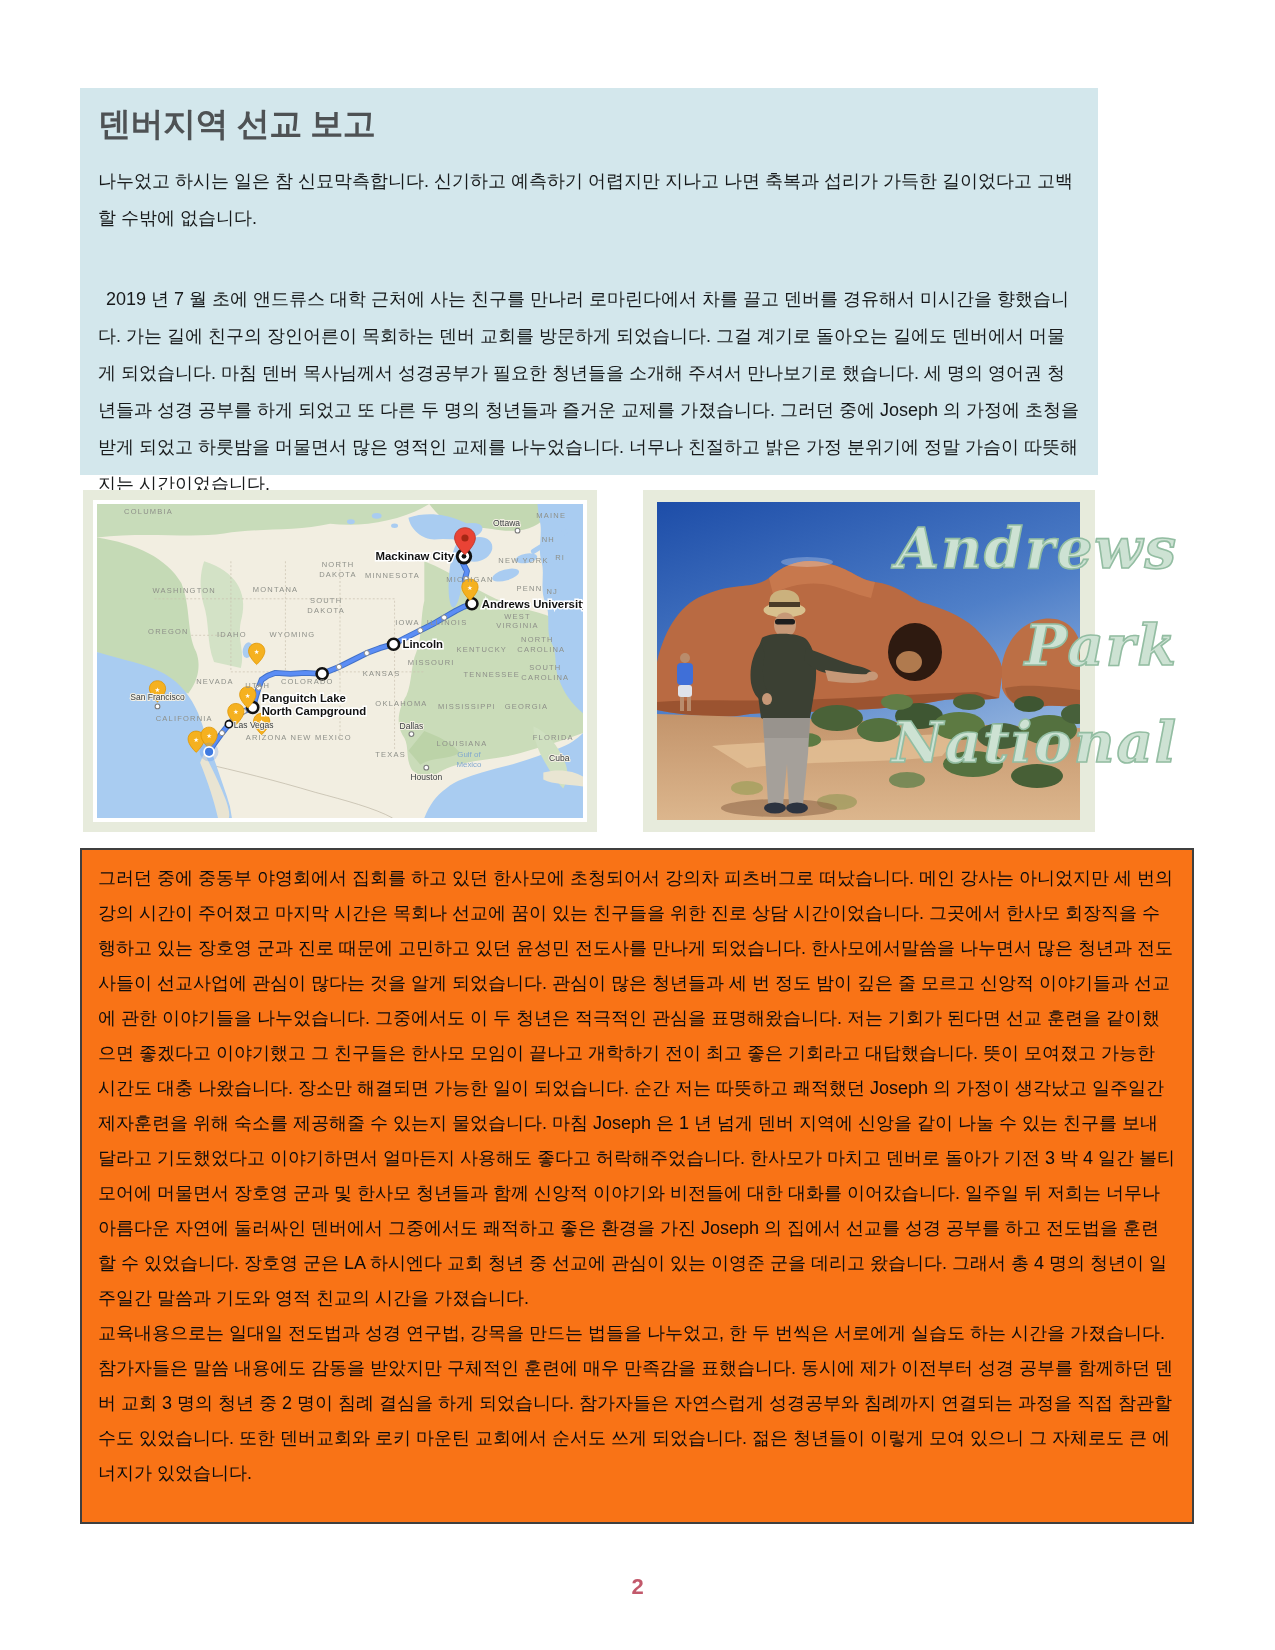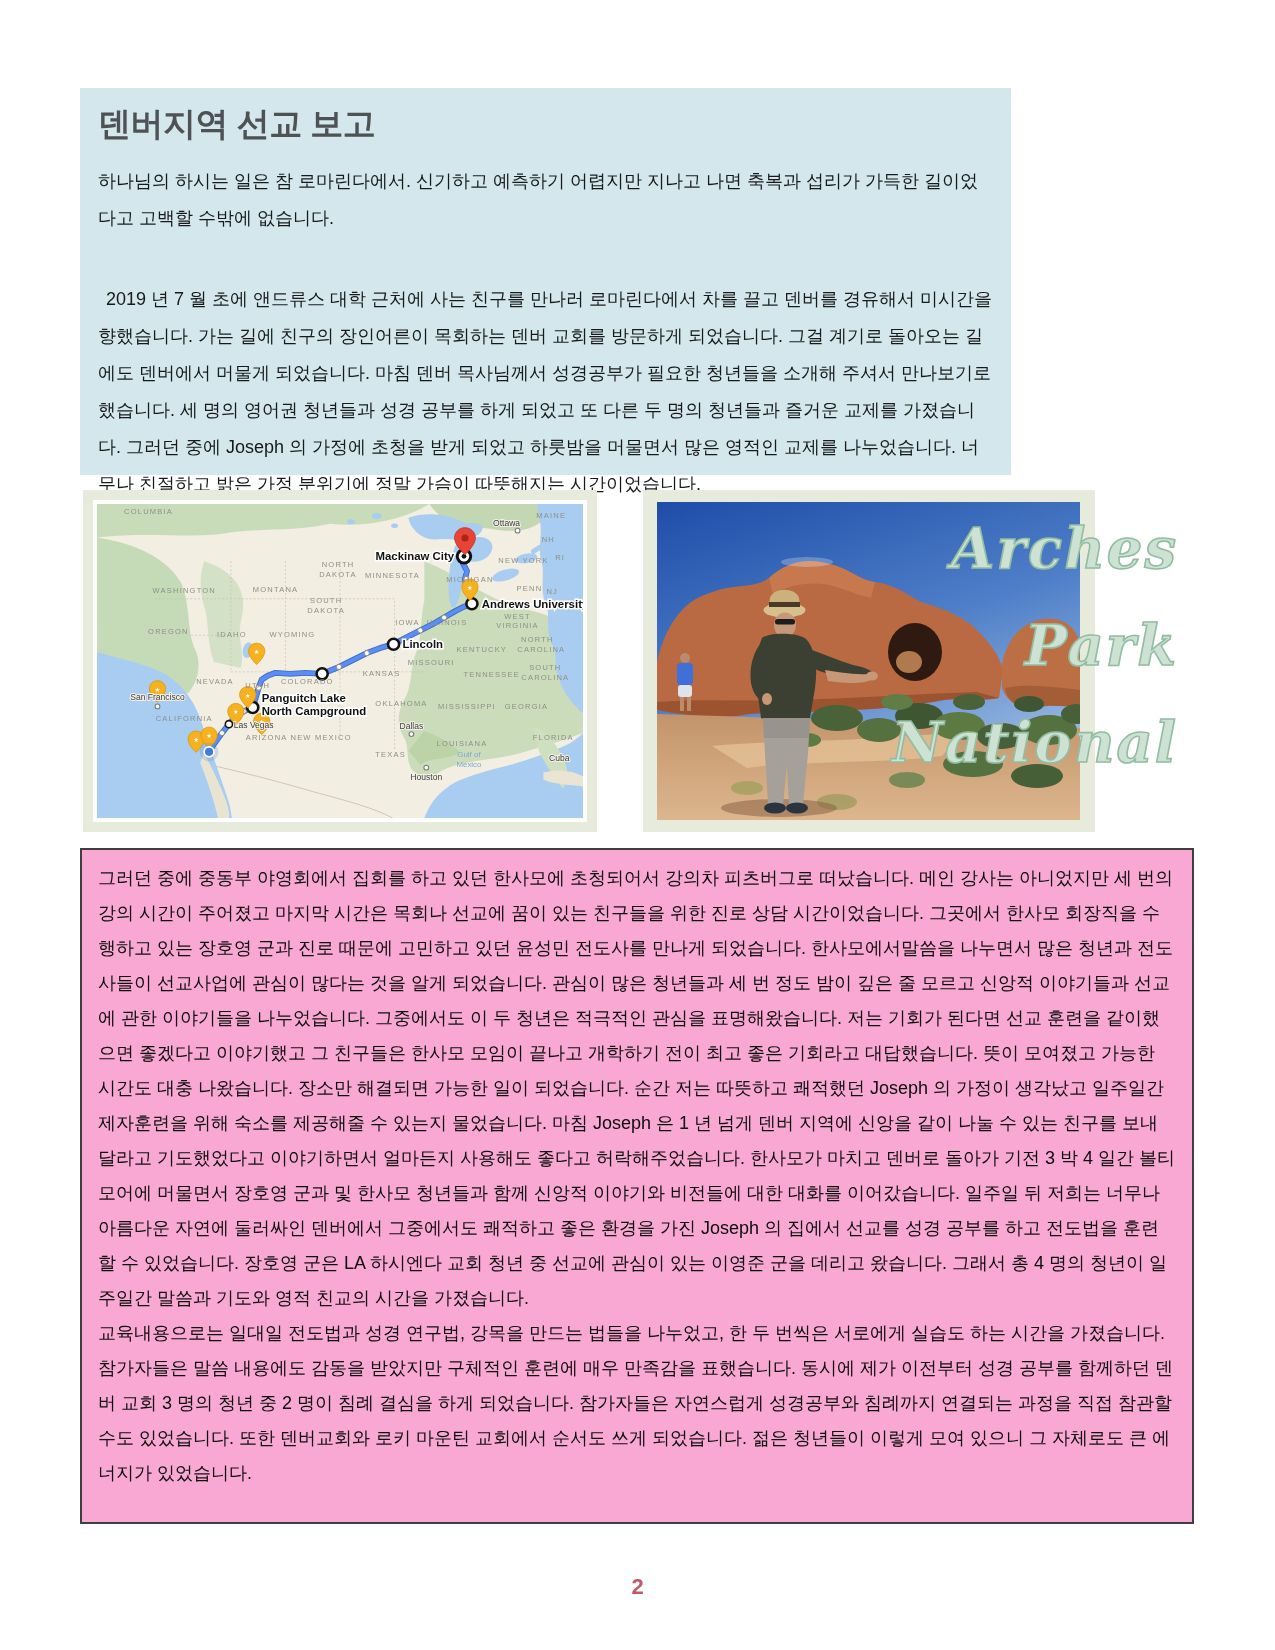--- a/index.html
+++ b/index.html
@@ -1,20 +1,20 @@
 <!DOCTYPE html>
 <html><head>
 <meta charset="utf-8">
 <style>
   html,body{margin:0;padding:0;background:#ffffff;}
   .page{position:relative;width:1275px;height:1650px;background:#ffffff;overflow:hidden;
         font-family:"Liberation Sans","DejaVu Sans",sans-serif;color:#111;}
 
   
-  .header-block{position:absolute;left:80px;top:88px;width:931px;height:387px;
+  .header-block{position:absolute;left:80px;top:88px;width:1018px;height:387px;
                 background:#d3e7ec;box-sizing:border-box;padding:10px 18px;}
   .doc-title{font-size:33px;font-weight:600;color:#4e5254;letter-spacing:-0.5px;
              margin:4px 0 16px 0;}
   .header-p{font-size:18px;line-height:37px;color:#17191a;margin:0 0 0 0;max-width:1050px;}
   .header-p.p2{margin-top:44px;text-indent:8px;max-width:1062px;}
 
   
   .frame{position:absolute;top:490px;height:342px;background:#e7ebdc;}
   .frame.left{left:83px;width:514px;}
   .frame.right{left:643px;width:452px;}
@@ -27,21 +27,21 @@
   
   .arches-overlay{position:absolute;top:500px;right:97px;width:560px;text-align:right;
                   z-index:6;pointer-events:none;
                   font-family:"DejaVu Serif","Liberation Serif",serif;
                   font-style:italic;font-weight:bold;font-size:56px;line-height:97px;
                   color:#cde2d3;-webkit-text-stroke:1.6px #93bda2;
                   text-shadow:0 0 1px #93bda2;letter-spacing:2px;}
 
   
   .report-box{position:absolute;left:80px;top:848px;width:1114px;height:676px;
-              border:2px solid #3f3f3f;background:#f9a8d4;box-sizing:border-box;
+              border:2px solid #3f3f3f;background:#f97316;box-sizing:border-box;
               padding:11px 16px;overflow:hidden;}
   .report-box p{margin:0;font-size:18px;line-height:35px;color:#0c0c0c;}
 
   
   .page-num{position:absolute;left:0;top:1574px;width:100%;text-align:center;
             color:#c2596b;font-size:22px;font-weight:bold;}
 
   
   .t-region{fill:#8e9089;font-size:7.6px;letter-spacing:1.2px;text-anchor:middle;
             font-family:"Liberation Sans",sans-serif;}
@@ -56,21 +56,21 @@
   .t-star{fill:#ffffff;font-size:6.5px;text-anchor:middle;
           font-family:"DejaVu Sans",sans-serif;}
 </style>
 </head>
 <body>
 
 <div class="page">
 
   <div class="header-block">
     <div class="doc-title">덴버지역 선교 보고</div>
-    <p class="header-p">하나님의 하시는 일은 참 로마린다에서. 신기하고 예측하기 어렵지만 지나고 나면 축복과 섭리가 가득한 길이었다고 고백할 수밖에 없습니다.</p>
+    <p class="header-p">나누었고 하시는 일은 참 신묘막측합니다. 신기하고 예측하기 어렵지만 지나고 나면 축복과 섭리가 가득한 길이었다고 고백할 수밖에 없습니다.</p>
     <p class="header-p p2">2019 년 7 월 초에 앤드류스 대학 근처에 사는 친구를 만나러 로마린다에서 차를 끌고 덴버를 경유해서 미시간을 향했습니다. 가는 길에 친구의 장인어른이 목회하는 덴버 교회를 방문하게 되었습니다. 그걸 계기로 돌아오는 길에도 덴버에서 머물게 되었습니다. 마침 덴버 목사님께서 성경공부가 필요한 청년들을 소개해 주셔서 만나보기로 했습니다. 세 명의 영어권 청년들과 성경 공부를 하게 되었고 또 다른 두 명의 청년들과 즐거운 교제를 가졌습니다. 그러던 중에 Joseph 의 가정에 초청을 받게 되었고 하룻밤을 머물면서 많은 영적인 교제를 나누었습니다. 너무나 친절하고 밝은 가정 분위기에 정말 가슴이 따뜻해지는 시간이었습니다.</p>
   </div>
 
   <div class="frame left">
     <div class="map-inner">
       <svg viewBox="0 0 490 318" preserveAspectRatio="none">
 
         <rect x="0" y="0" width="490" height="318" fill="#a9ccf1"></rect>
 
         <rect x="0" y="0" width="490" height="318" fill="#f2eee1"></rect>
@@ -343,21 +343,21 @@
           <ellipse cx="118" cy="306" rx="11" ry="5.5" fill="#2c3340"></ellipse>
           <ellipse cx="140" cy="306" rx="11" ry="5.5" fill="#2c3340"></ellipse>
         </g>
 
         <ellipse cx="150" cy="60" rx="26" ry="5" fill="#ffffff" opacity="0.25"></ellipse>
       </svg>
     </div>
   </div>
 
   <div class="arches-overlay">
-    <div>Arches</div>
+    <div>Andrews</div>
     <div>Park</div>
     <div>National</div>
   </div>
 
   <div class="report-box">
     <p>그러던 중에 중동부 야영회에서 집회를 하고 있던 한사모에 초청되어서 강의차 피츠버그로 떠났습니다. 메인 강사는 아니었지만 세 번의 강의 시간이 주어졌고 마지막 시간은 목회나 선교에 꿈이 있는 친구들을 위한 진로 상담 시간이었습니다. 그곳에서 한사모 회장직을 수행하고 있는 장호영 군과 진로 때문에 고민하고 있던 윤성민 전도사를 만나게 되었습니다. 한사모에서말씀을 나누면서 많은 청년과 전도사들이 선교사업에 관심이 많다는 것을 알게 되었습니다. 관심이 많은 청년들과 세 번 정도 밤이 깊은 줄 모르고 신앙적 이야기들과 선교에 관한 이야기들을 나누었습니다. 그중에서도 이 두 청년은 적극적인 관심을 표명해왔습니다. 저는 기회가 된다면 선교 훈련을 같이했으면 좋겠다고 이야기했고 그 친구들은 한사모 모임이 끝나고 개학하기 전이 최고 좋은 기회라고 대답했습니다. 뜻이 모여졌고 가능한 시간도 대충 나왔습니다. 장소만 해결되면 가능한 일이 되었습니다. 순간 저는 따뜻하고 쾌적했던 Joseph 의 가정이 생각났고 일주일간 제자훈련을 위해 숙소를 제공해줄 수 있는지 물었습니다. 마침 Joseph 은 1 년 넘게 덴버 지역에 신앙을 같이 나눌 수 있는 친구를 보내 달라고 기도했었다고 이야기하면서 얼마든지 사용해도 좋다고 허락해주었습니다. 한사모가 마치고 덴버로 돌아가 기전 3 박 4 일간 볼티모어에 머물면서 장호영 군과 및 한사모 청년들과 함께 신앙적 이야기와 비전들에 대한 대화를 이어갔습니다. 일주일 뒤 저희는 너무나 아름다운 자연에 둘러싸인 덴버에서 그중에서도 쾌적하고 좋은 환경을 가진 Joseph 의 집에서 선교를 성경 공부를 하고 전도법을 훈련할 수 있었습니다. 장호영 군은 LA 하시엔다 교회 청년 중 선교에 관심이 있는 이영준 군을 데리고 왔습니다. 그래서 총 4 명의 청년이 일주일간 말씀과 기도와 영적 친교의 시간을 가졌습니다.</p>
     <p>교육내용으로는 일대일 전도법과 성경 연구법, 강목을 만드는 법들을 나누었고, 한 두 번씩은 서로에게 실습도 하는 시간을 가졌습니다. 참가자들은 말씀 내용에도 감동을 받았지만 구체적인 훈련에 매우 만족감을 표했습니다. 동시에 제가 이전부터 성경 공부를 함께하던 덴버 교회 3 명의 청년 중 2 명이 침례 결심을 하게 되었습니다. 참가자들은 자연스럽게 성경공부와 침례까지 연결되는 과정을 직접 참관할 수도 있었습니다. 또한 덴버교회와 로키 마운틴 교회에서 순서도 쓰게 되었습니다. 젊은 청년들이 이렇게 모여 있으니 그 자체로도 큰 에너지가 있었습니다.</p>
   </div>
 
   <div class="page-num">2</div>

